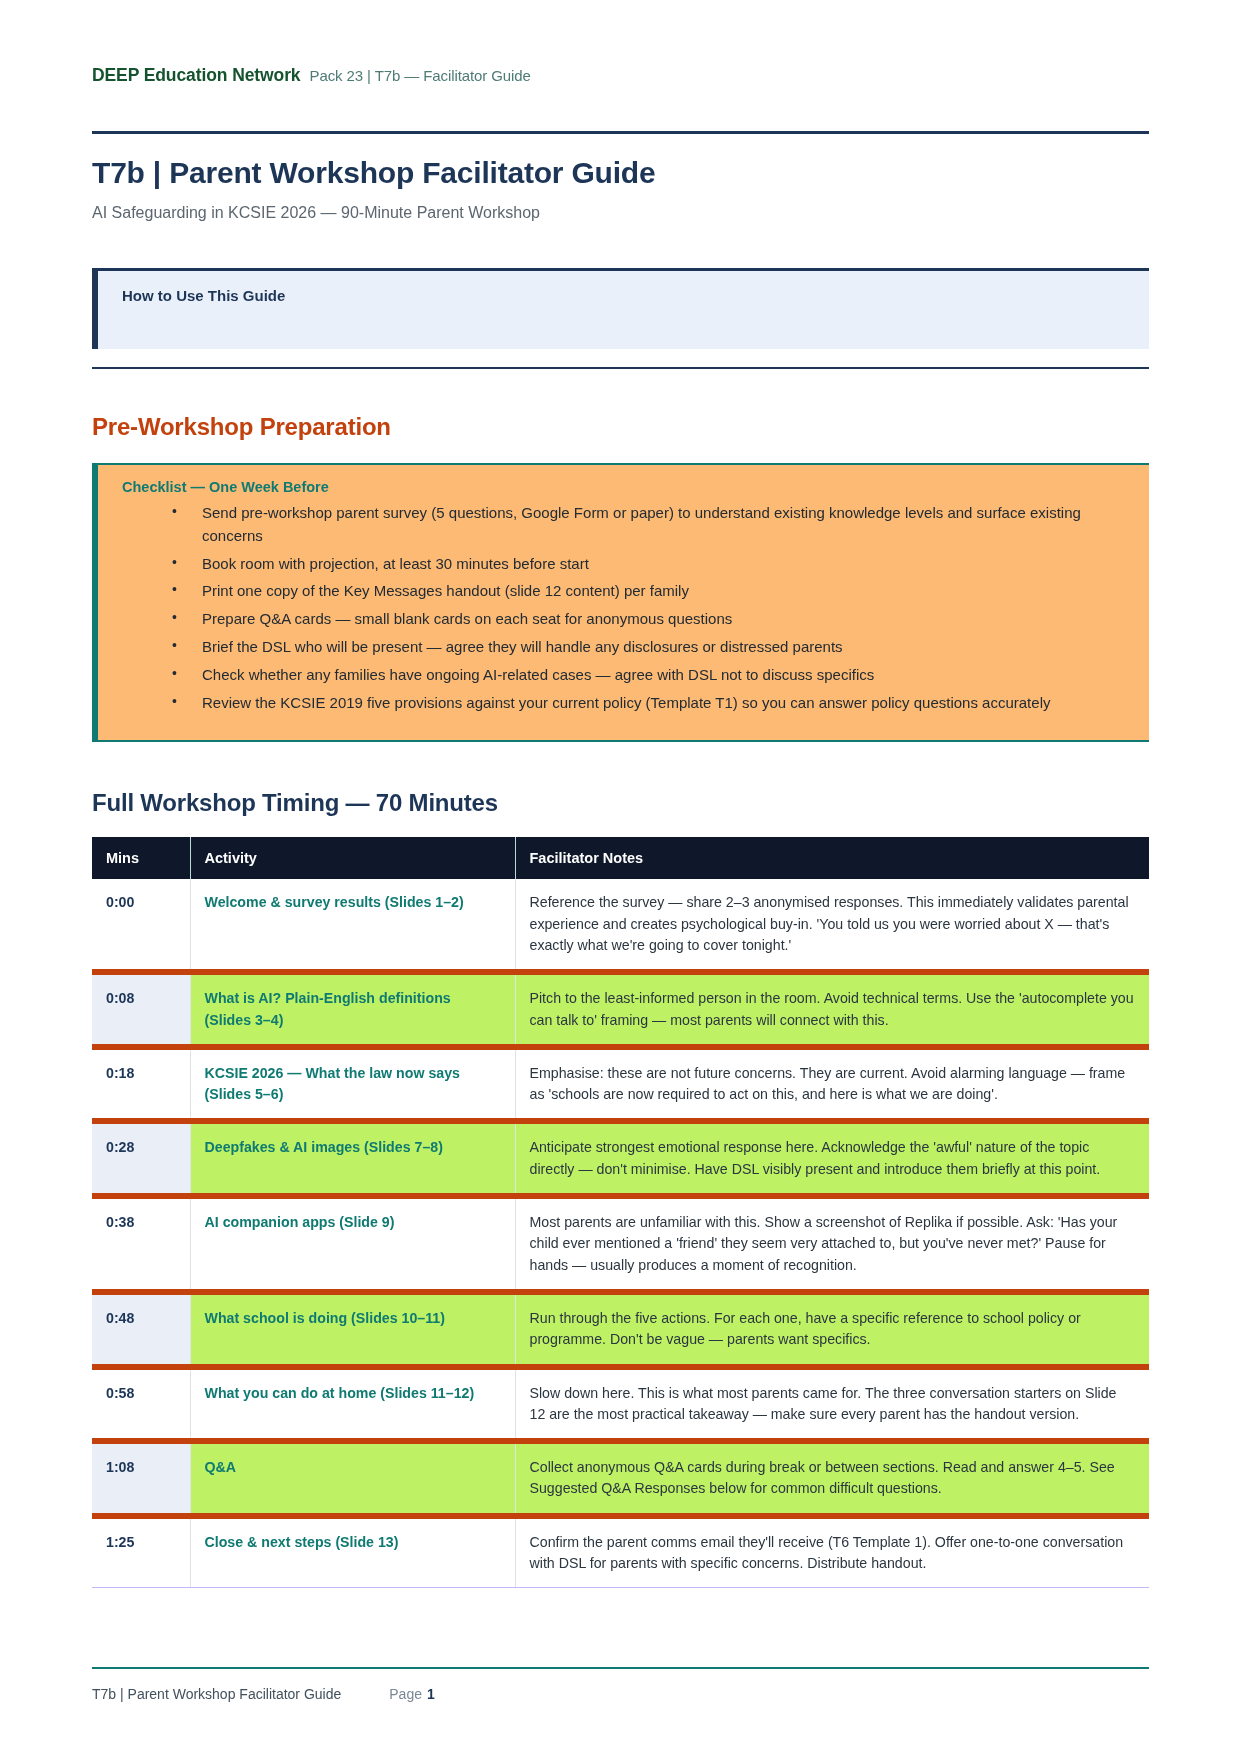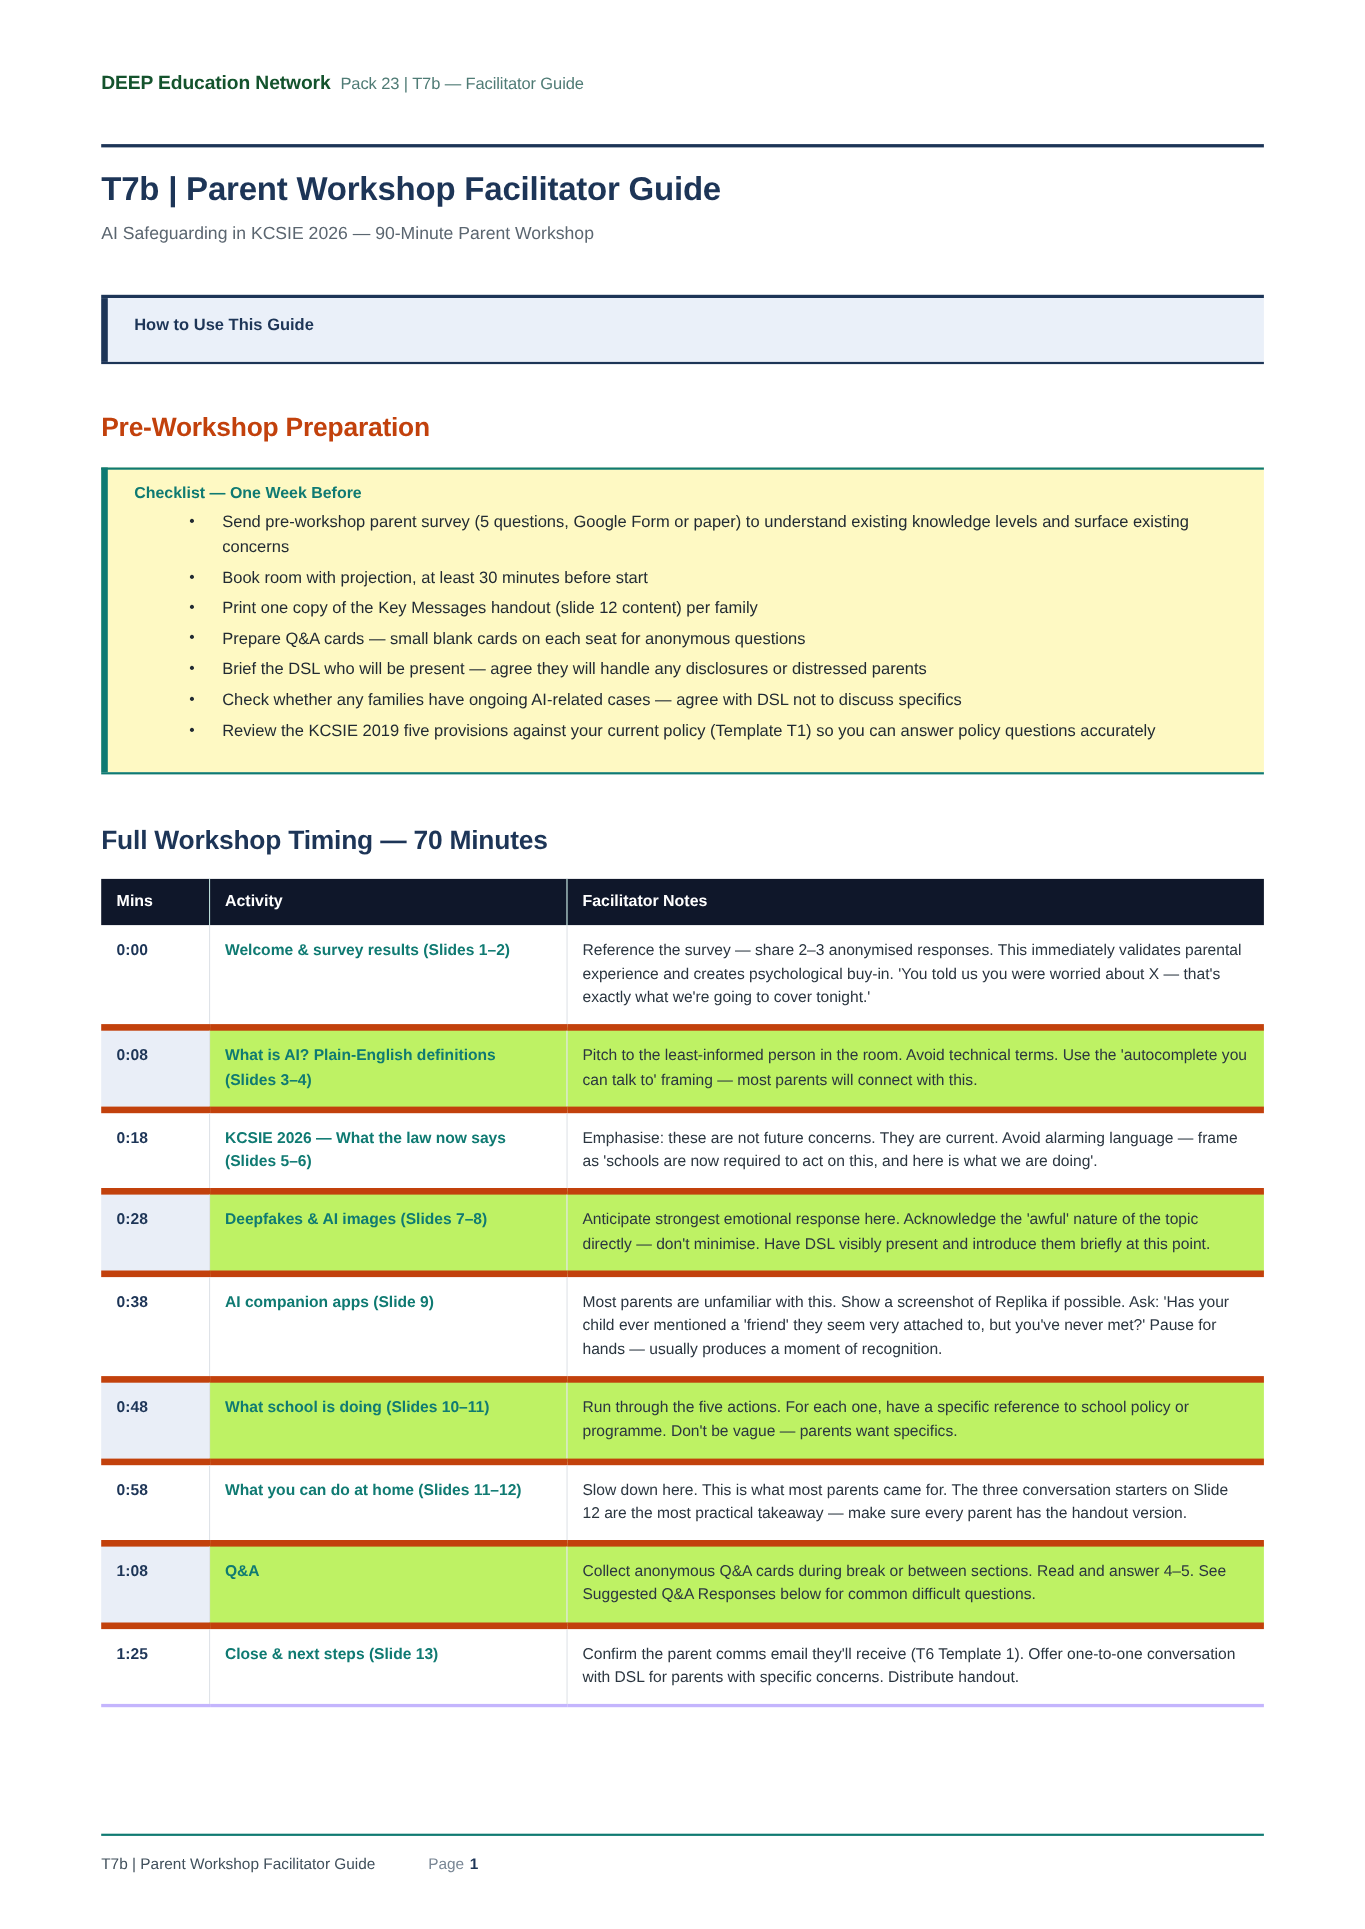--- a/index.html
+++ b/index.html
@@ -63,23 +63,23 @@
 
   
   .callout-rule {
     border-top: 3px solid #1d3557;
     margin-top: 46px;
   }
   .callout {
     background: #eaf0f9;
     border-left: 6px solid #1d3557;
     box-sizing: border-box;
-    height: 58px;
+    height: 78px;
     padding: 16px 16px 0 24px;
-    margin-bottom: 0;
+    margin-bottom: 18px;
   }
   .callout-title {
     font-size: 15px;
     font-weight: bold;
     color: #1d3557;
   }
   .callout-underline {
     border-top: 2px solid #1d3557;
     margin-top: 0;
   }
@@ -88,21 +88,21 @@
   .section-heading {
     font-size: 24px;
     font-weight: bold;
     color: #c2410c;
     margin: 44px 0 22px 0;
     letter-spacing: -0.2px;
   }
 
   
   .checklist-box {
-    background: #fef9c3;
+    background: #fdba74;
     border-left: 6px solid #0f7a72;
     border-top: 2px solid #0f7a72;
     box-sizing: border-box;
     padding: 14px 20px 26px 24px;
   }
   .checklist-title {
     font-size: 14.5px;
     font-weight: bold;
     color: #0f7a72;
     margin-bottom: 7px;
@@ -178,21 +178,21 @@
   }
   td.activity {
     font-weight: bold;
     color: #0f7a72;
     font-size: 14.2px;
     line-height: 1.45;
   }
   td.notes {
     color: #2b3640;
   }
-  table.timing tbody tr:last-child td { border-bottom: 3px solid #c4b5fd; }
+  table.timing tbody tr:last-child td { border-bottom: 1px solid #c4b5fd; }
 
   
   .footer {
     position: absolute;
     left: 92px;
     right: 92px;
     bottom: 52px;
   }
   .footer-rule {
     border-top: 2px solid #0f7a72;

